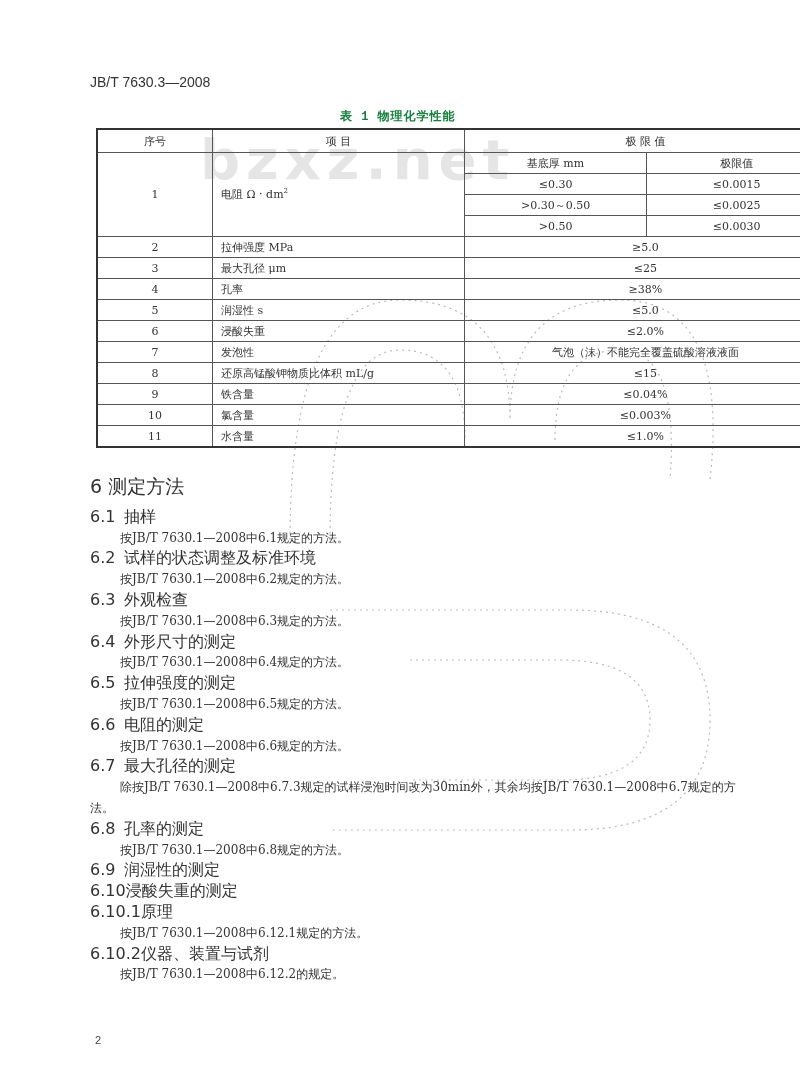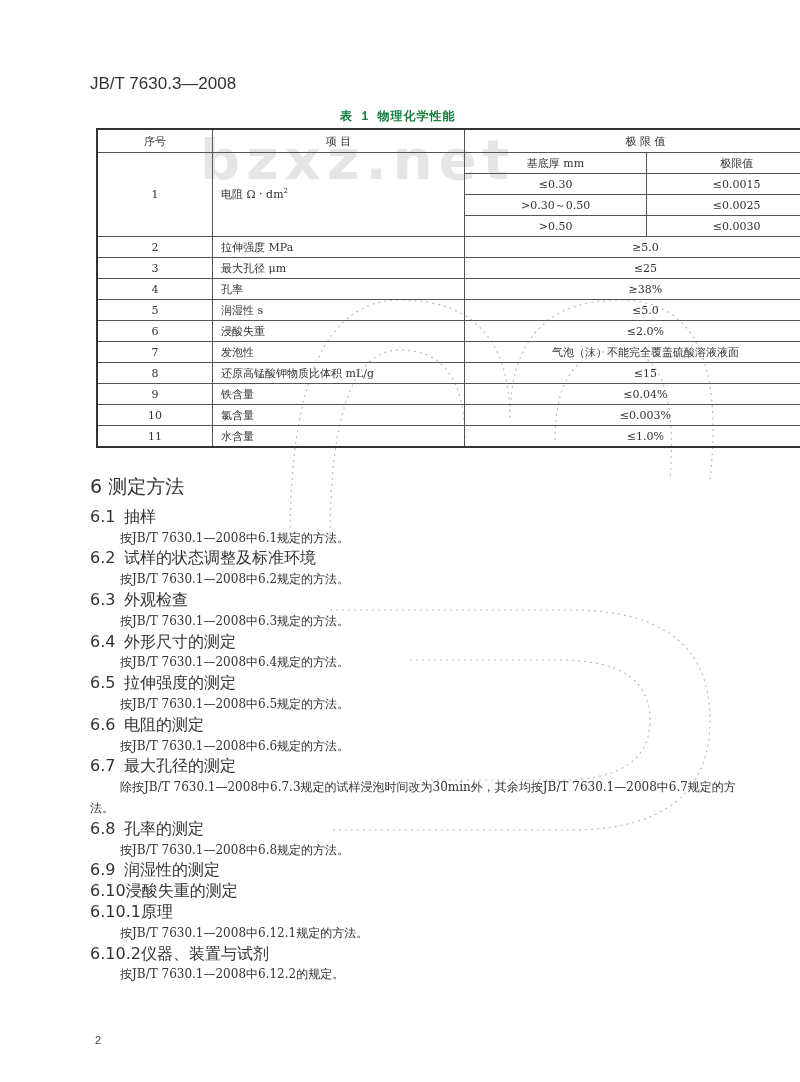--- a/index.html
+++ b/index.html
@@ -4,21 +4,21 @@
   <style>
     html, body { margin: 0; padding: 0; background: #ffffff; }
     body {
       width: 800px; height: 1082px; position: relative; overflow: hidden;
       font-family: "DejaVu Serif", "Liberation Serif", serif;
       color: #222;
     }
     .doc-code {
       position: absolute; left: 90px; top: 74px;
       font-family: "Liberation Sans", "DejaVu Sans", sans-serif;
-      font-size: 17px; color: #333;
+      font-size: 14px; color: #333;
     }
     .table-title {
       position: absolute; left: 340px; top: 108px;
       font-family: Liberation Mono, monospace;
       font-size: 12px; font-weight: bold; color: #15803d; letter-spacing: 1px;
     }
     table.props {
       position: absolute; left: 96px; top: 128px; width: 732px;
       border-collapse: collapse; font-size: 11px;
       font-family: "DejaVu Serif", serif;

